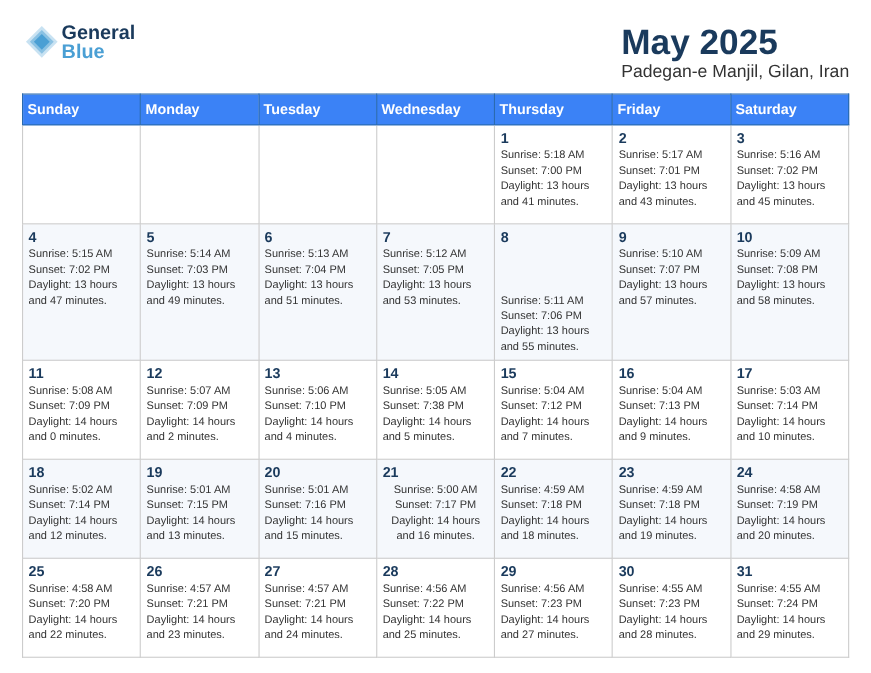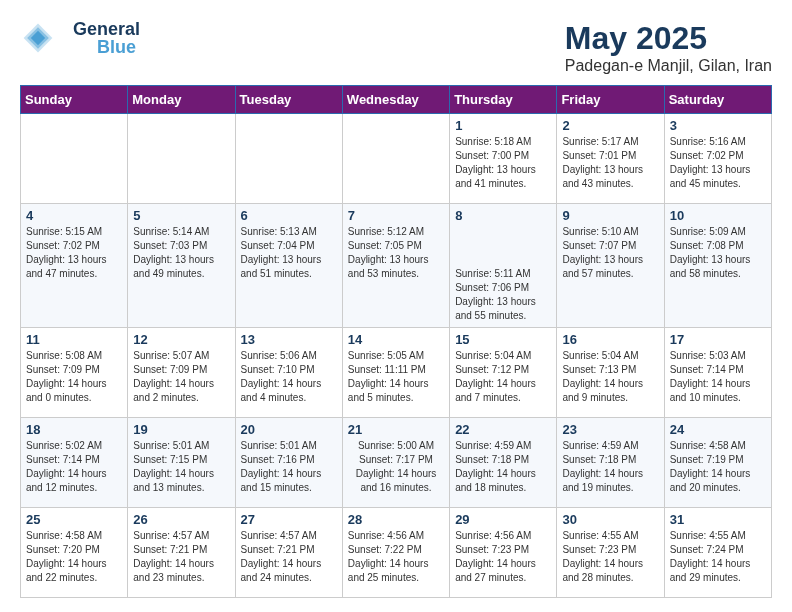--- a/index.html
+++ b/index.html
@@ -26,21 +26,21 @@
     .location {
       font-size: 16px;
       color: #333;
     }
     .calendar {
       width: 100%;
       border-collapse: collapse;
       border: 1px solid #ccc;
     }
     .calendar th {
-      background: #701a75;
+      background: #3b82f6;
       color: #fff;
       font-size: 13px;
       font-weight: bold;
       padding: 6px 4px;
       text-align: left;
       border: 1px solid #2a6aaf;
     }
     .calendar td {
       width: 107px;
       vertical-align: top;
@@ -65,41 +65,40 @@
       font-size: 10px;
       color: #333;
       line-height: 1.4;
     }
     .empty-cell {
       background: #fff !important;
     }
     .logo-wrapper {
       display: flex;
       align-items: flex-start;
-      gap: 17px;
+      gap: 0;
     }
     .logo-icon {
       width: 36px;
       height: 36px;
     }
     .logo-name {
       display: flex;
       flex-direction: column;
       line-height: 1;
     }
     .logo-general {
       font-size: 18px;
       font-weight: bold;
       color: #1a3a5c;
     }
     .logo-blue-text {
       font-size: 18px;
       font-weight: bold;
       color: #4a9fd4;
-      margin-left: 24px;
     }
   </style>
 </head>
 <body>
 
 <div class="header">
   <div class="logo-wrapper">
     <svg class="logo-icon" viewBox="0 0 40 40">
       <polygon points="20,4 36,20 20,36 4,20" fill="#4a9fd4" opacity="0.3"></polygon>
       <polygon points="20,8 32,20 20,32 8,20" fill="#4a9fd4" opacity="0.5"></polygon>
@@ -225,21 +224,21 @@
         <td>
           <div class="day-num">13</div>
           <div class="day-info" style="white-space: pre-line;">Sunrise: 5:06 AM
 Sunset: 7:10 PM
 Daylight: 14 hours
 and 4 minutes.</div>
         </td>
         <td>
           <div class="day-num">14</div>
           <div class="day-info" style="white-space: pre-line;">Sunrise: 5:05 AM
-Sunset: 11:11 PM
+Sunset: 7:38 PM
 Daylight: 14 hours
 and 5 minutes.</div>
         </td>
         <td>
           <div class="day-num">15</div>
           <div class="day-info" style="white-space: pre-line;">Sunrise: 5:04 AM
 Sunset: 7:12 PM
 Daylight: 14 hours
 and 7 minutes.</div>
         </td>

